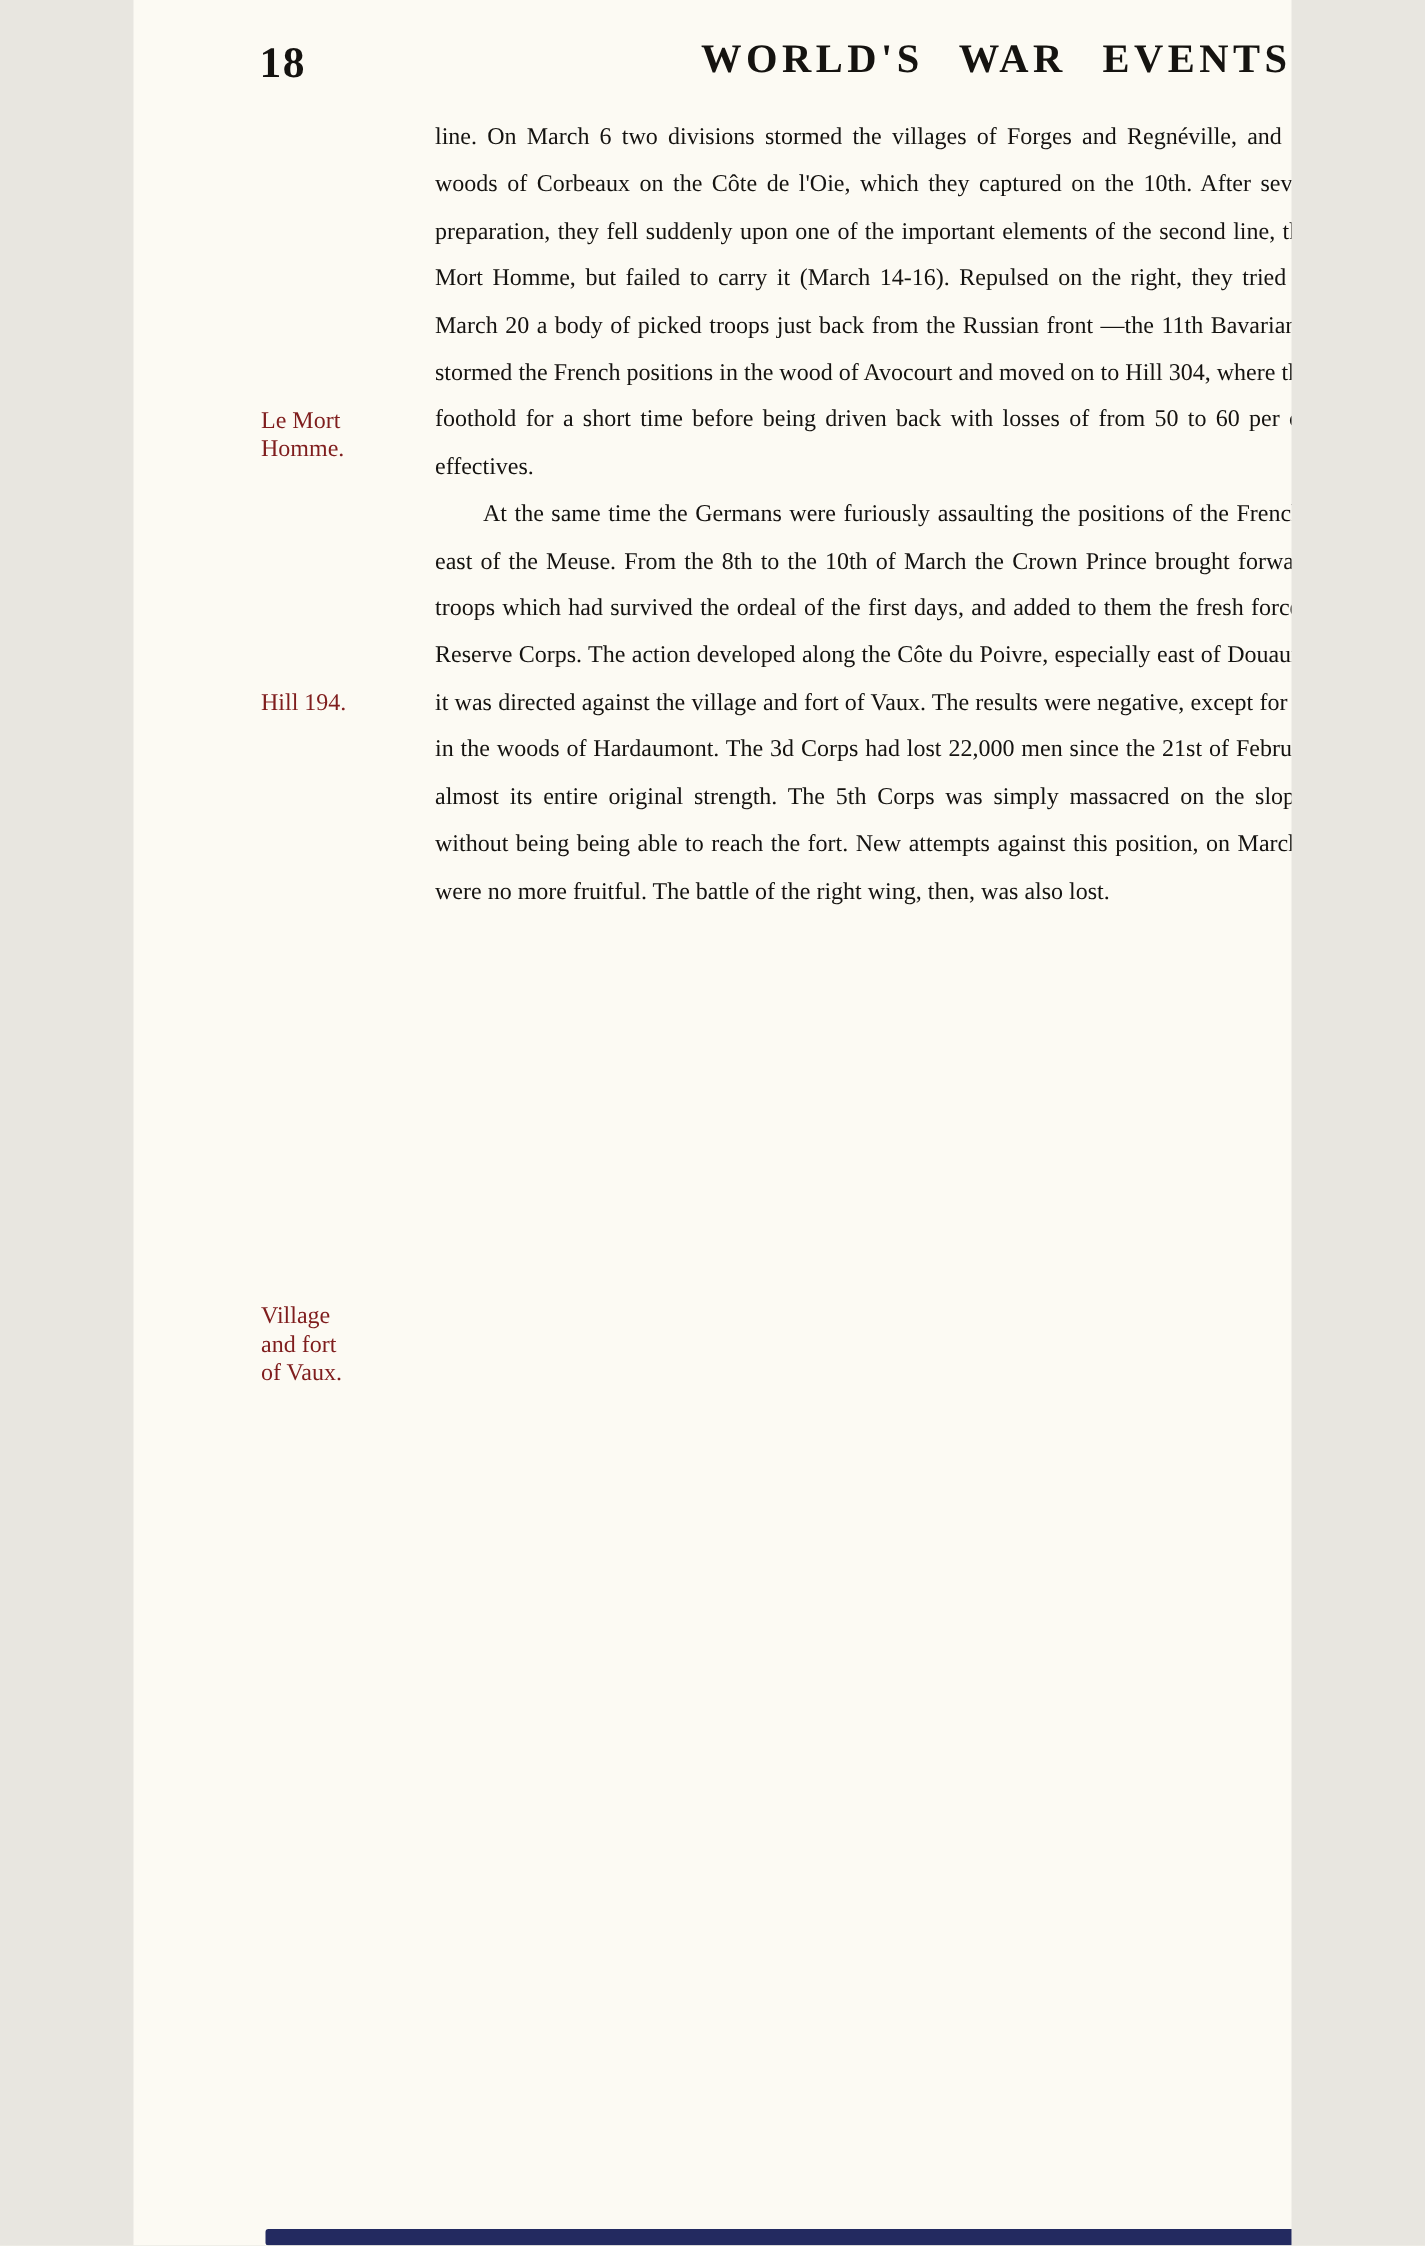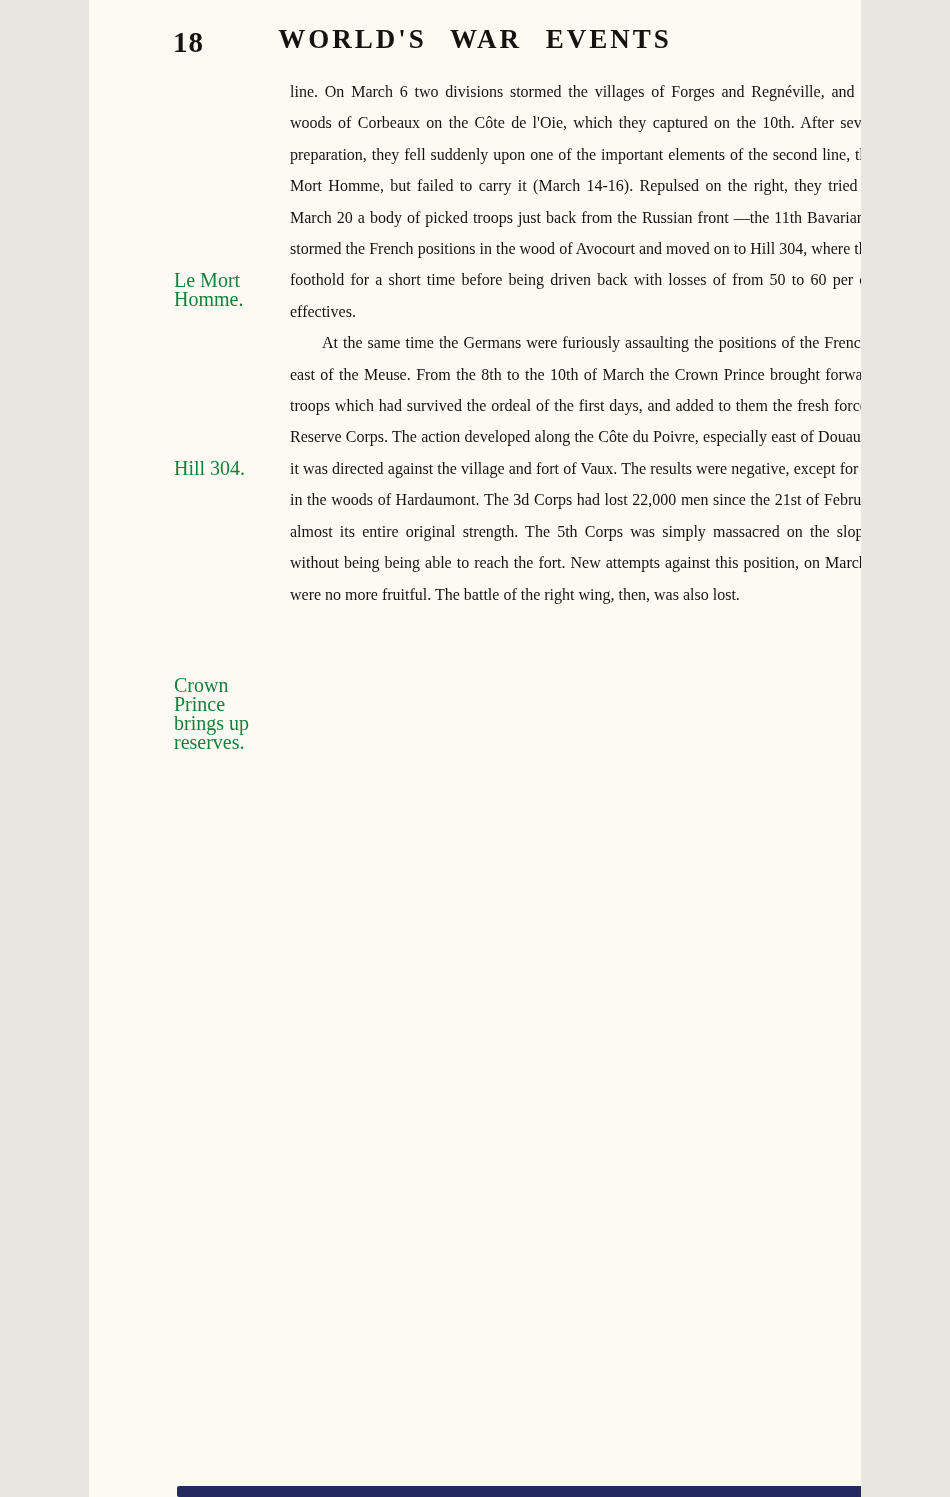--- a/index.html
+++ b/index.html
@@ -30,21 +30,21 @@
     top: 6px;
     font-size: 29px;
     font-weight: bold;
     letter-spacing: 1px;
   }
   .header-title {
     position: absolute;
     left: 0;
     top: 4px;
     width: 100%;
-    text-align: center;
+    text-align: right;
     font-size: 27px;
     font-weight: bold;
     letter-spacing: 3px;
     word-spacing: 14px;
   }
   .main-column {
     position: absolute;
     left: 201px;
     top: 76px;
     width: 651px;
@@ -55,24 +55,24 @@
   .main-column p {
     margin: 0;
   }
   .main-column p.indented {
     text-indent: 32px;
   }
   .sidenote {
     position: absolute;
     left: 85px;
     width: 110px;
-    font-size: 20px;
+    font-size: 16px;
     line-height: 19px;
     white-space: pre-line;
-    color: #15803d;
+    color: #7f1d1d;
   }
   .sidenote-1 { top: 271px; }
   .sidenote-2 { top: 459px; }
   .sidenote-3 { top: 676px; }
   .sidenote-4 { top: 868px; }
   .sidenote-5 { top: 1211px; }
   .bottom-scan-bar {
     position: absolute;
     left: 88px;
     top: 1486px;
@@ -88,27 +88,26 @@
 <div class="page">
 
   <div class="running-header">
     <div class="page-number">18</div>
     <div class="header-title">WORLD'S WAR EVENTS</div>
   </div>
 
   <div class="sidenote sidenote-1">Le Mort
 Homme.</div>
 
-  <div class="sidenote sidenote-2">Hill 304.</div>
+  <div class="sidenote sidenote-2">Hill 194.</div>
 
-  <div class="sidenote sidenote-3">Crown
-Prince
-brings up
-reserves.</div>
 
+  <div class="sidenote sidenote-4">Village
+and fort
+of Vaux.</div>
 
 
   <div class="main-column">
     <p>line.  On March 6 two divisions stormed the villages of Forges and Regnéville, and attacked the woods of Corbeaux on the Côte de l'Oie, which they captured on the 10th.  After several days of preparation, they fell suddenly upon one of the important elements of the second line, the hill of Le Mort Homme, but failed to carry it (March 14-16).  Repulsed on the right, they tried the left.  On March 20 a body of picked troops just back from the Russian front —the 11th Bavarian Division—stormed the French positions in the wood of Avocourt and moved on to Hill 304, where they obtained foothold for a short time before being driven back with losses of from 50 to 60 per cent of their effectives.</p>
     <p class="indented">At the same time the Germans were furiously assaulting the positions of the French right wing east of the Meuse.  From the 8th to the 10th of March the Crown Prince brought forward again the troops which had survived the ordeal of the first days, and added to them the fresh forces of the 5th Reserve Corps.  The action developed along the Côte du Poivre, especially east of Douaumont, where it was directed against the village and fort of Vaux. The results were negative, except for a slight gain in the woods of Hardaumont.  The 3d Corps had lost 22,000 men since the 21st of February—that is, almost its entire original strength.  The 5th Corps was simply massacred on the slopes of Vaux, without being being able to reach the fort.  New attempts against this position, on March 16 and 18, were no more fruitful.  The battle of the right wing, then, was also lost.</p>
   </div>
 
   <div class="bottom-scan-bar"></div>
 
 </div>

